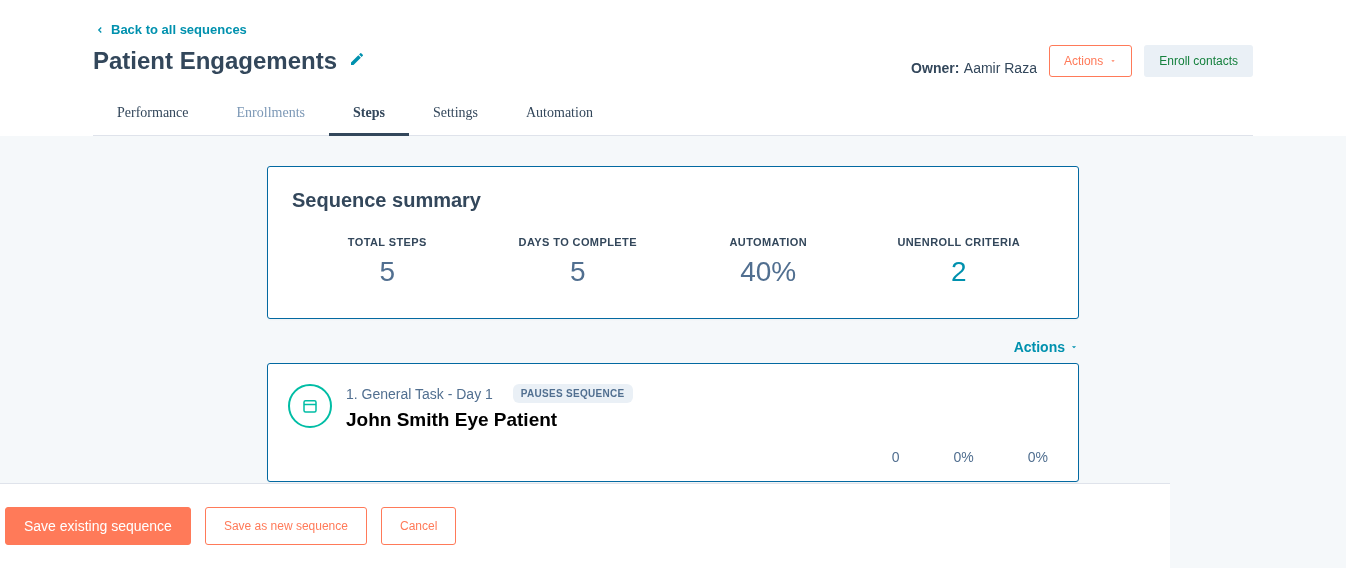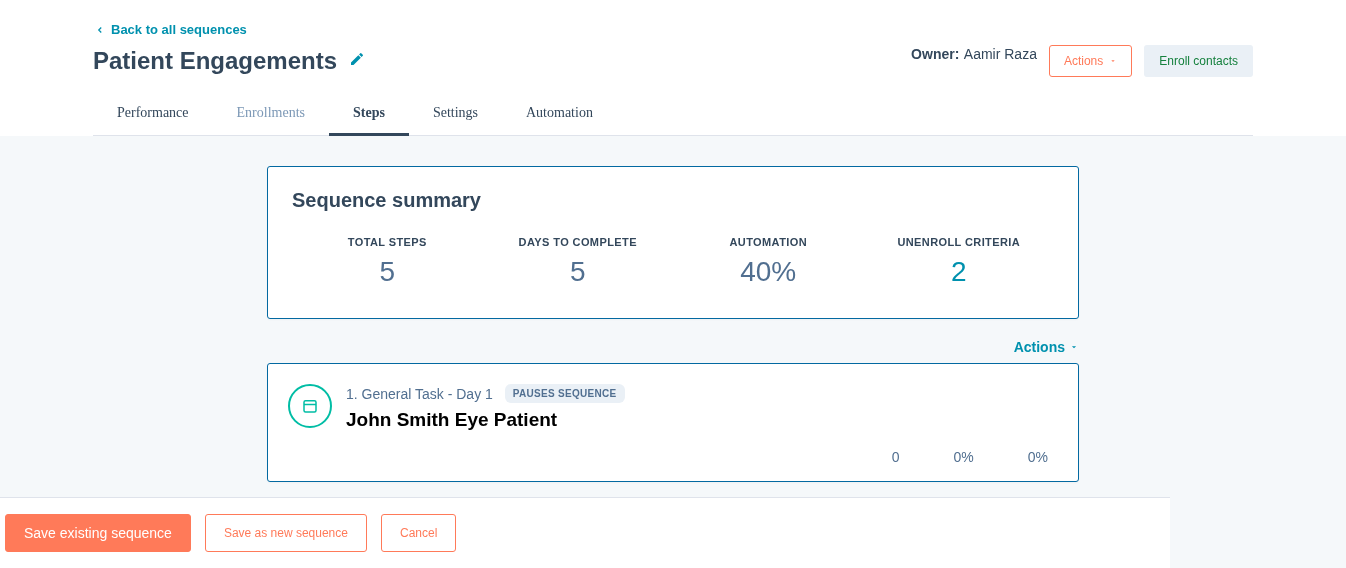--- a/index.html
+++ b/index.html
@@ -5,21 +5,21 @@
   * { box-sizing: border-box; margin: 0; padding: 0; }
   body { font-family: -apple-system, BlinkMacSystemFont, "Segoe UI", Helvetica, Arial, sans-serif; background: #f5f8fa; color: #33475b; width:1346px; }
   .top-wrap { background: #fff; }
   .header-area { max-width: 1160px; margin: 0 auto; padding: 8px 0 0 0; }
   .back-link { display:inline-flex; align-items:center; gap:6px; color:#0091ae; font-size:13px; font-weight:600; padding:14px 0 6px 0; margin-left:2px; cursor:pointer; text-decoration:none;}
   .back-link svg { width:10px; height:10px; }
   .title-row { display:flex; align-items:center; justify-content:space-between; padding: 2px 0 8px 0;}
   .title-left { display:flex; align-items:center; gap:12px;}
   .page-title { font-size:24px; font-weight:700; color:#33475b; }
   .edit-icon { color:#0091ae; cursor:pointer; }
-  .title-right { display:flex; align-items:flex-start; gap:12px;}
+  .title-right { display:flex; align-items:flex-end; gap:12px;}
   .owner-label { font-size:14px; font-weight:700; color:#33475b;}
   .owner-name { font-size:14px; font-weight:400; color:#33475b;}
   .btn { display:inline-flex; align-items:center; justify-content:center; gap:6px; font-size:12px; font-weight:500; padding:8px 14px; border-radius:3px; cursor:pointer; border:1px solid transparent;}
   .btn-outline-orange { border:1px solid #ff7a59; color:#ff7a59; background:#fff; }
   .btn-disabled { background:#eaf0f6; color:#15803d; cursor:not-allowed;}
   .tabs { display:flex; gap:0; border-bottom:1px solid #dfe3eb; padding-top:8px;font-family:Liberation Serif, serif;}
   .tab { padding:12px 24px 14px 24px; font-size:14px; color:#7c98b6; font-weight:400; cursor:pointer; position:relative;}
   .tab.selected { color:#33475b; font-weight:600; }
   .tab.selected::after { content:""; position:absolute; left:0; right:0; bottom:-1px; height:3px; background:#33475b; }
   .tab.current { color:#33475b; font-weight:400;}
@@ -31,27 +31,27 @@
   .stat { text-align:center; flex:1;}
   .stat-label { font-size:11px; font-weight:700; letter-spacing:0.4px; color:#33475b; margin-bottom:8px;}
   .stat-val { font-size:28px; font-weight:400; color:#516f90;}
   .stat-val.link { color:#0091ae;}
   .actions-row { display:flex; justify-content:flex-end; margin: 8px 0 8px 0;}
   .actions-dd { color:#0091ae; font-size:14px; font-weight:600; cursor:pointer; display:flex; align-items:center; gap:4px;}
   .step-card { padding:20px 20px 16px 20px;}
   .step-head { display:flex; align-items:flex-start; gap:14px;}
   .step-icon-wrap { width:44px; height:44px; border:2px solid #00bda5; border-radius:50%; display:flex; align-items:center; justify-content:center; color:#00bda5; flex-shrink:0;}
   .step-meta { display:flex; flex-direction:column; gap:6px;}
-  .step-top-line { display:flex; align-items:center; gap:12px;}
+  .step-top-line { display:flex; align-items:center; gap:20px;}
   .step-line1 { font-size:14px; color:#516f90;}
   .badge { background:#eaf0f6; color:#516f90; font-size:10px; font-weight:700; letter-spacing:0.3px; padding:4px 8px; border-radius:6px;}
   .step-line2 { font-size:19px; font-weight:700; color:#000000;}
   .step-stats { display:flex; justify-content:flex-end; gap:54px; margin-top:18px; padding-right:10px;}
   .step-stat { font-size:14px; color:#516f90;}
-  .footer-bar { position:fixed; left:0; right:0; bottom:0; background:#fff; border-top:1px solid #dfe3eb; padding:16px 0; width:1170px;}
+  .footer-bar { position:fixed; left:0; right:0; bottom:0; background:#fff; border-top:1px solid #dfe3eb; padding:23px 0; width:1170px;}
   .footer-inner { max-width:1160px; margin:0 auto; display:flex; gap:14px;}
   .btn-solid-orange { background:#ff7a59; color:#fff; border:1px solid #ff7a59; font-size:14px; padding:10px 18px;}
   .btn-outline-orange-lg { border:1px solid #ff7a59; color:#ff7a59; background:#fff; font-size:12px; padding:10px 18px;}
 </style>
 </head>
 <body>
 
 <div class="top-wrap">
   <div class="header-area">
     <a class="back-link">

